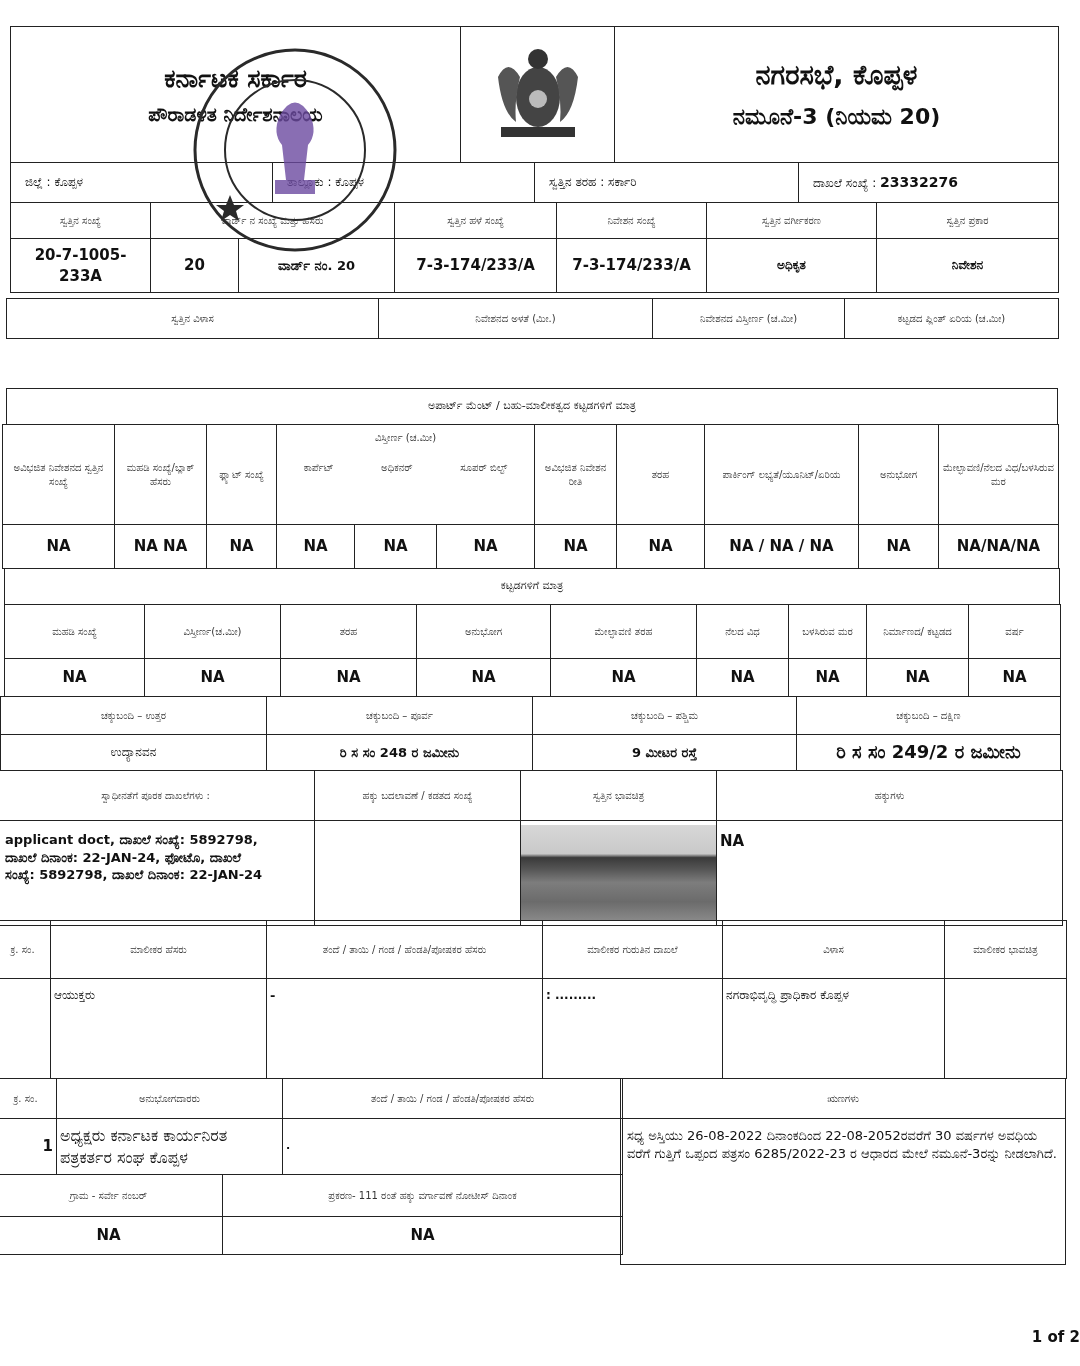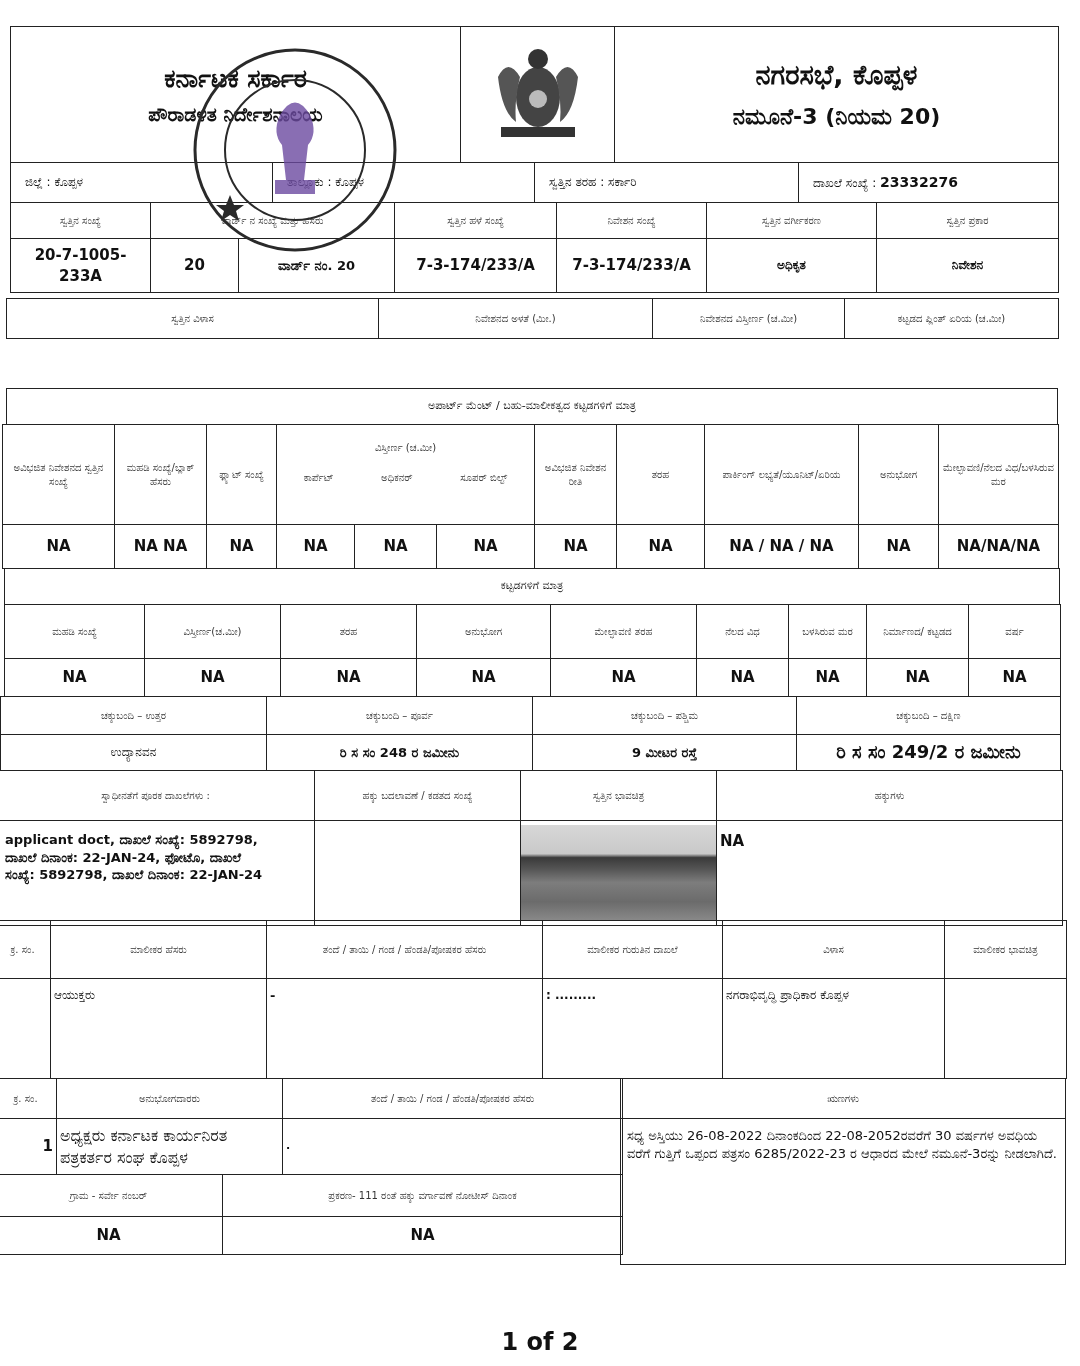--- a/index.html
+++ b/index.html
@@ -63,21 +63,21 @@
   #occ tr.v2 td { height: 38px; }
 
   #notes { left: 620px; top: 1078px; width: 446px; }
   #notes tr.h td { height: 40px; }
   #notes tr.v td { height: 146px; vertical-align: top; text-align: left; font-size: 13px; padding: 8px 6px; font-weight: 500; }
 
   .emblem { width: 110px; height: 110px; margin: 0 auto; }
   .photo { width: 196px; height: 96px; margin: 0 auto;
            background: linear-gradient(#d7d7d7 0%, #c9c9c9 30%, #3a3a3a 34%, #555 46%, #7d7d7d 60%, #6b6b6b 80%, #8a8a8a 100%); }
   .stamp { position: absolute; left: 190px; top: 45px; width: 210px; height: 210px; pointer-events: none; }
-  .footer { position: absolute; left: 0; width: 1080px; top: 1328px; text-align: center; font-size: 24px; font-weight: 700; }
+  .footer { position: absolute; left: 0; width: 1080px; top: 1328px; text-align: right; font-size: 15px; font-weight: 700; }
 </style>
 </head>
 <body>
 
 <div class="page">
 
   <table id="hdr">
     <colgroup>
         <col style="width:450px">
         <col style="width:154px">
@@ -192,21 +192,21 @@
         <col style="width:88px">
         <col style="width:154px">
       <col style="width:80px">
         <col style="width:120px">
     </colgroup>
     <tbody>
         <tr class="h">
       <td class="hdr">ಅವಿಭಜಿತ ನಿವೇಶನದ ಸ್ವತ್ತಿನ ಸಂಖ್ಯೆ</td>
       <td class="hdr">ಮಹಡಿ ಸಂಖ್ಯೆ/ಬ್ಲಾಕ್ ಹೆಸರು</td>
       <td class="hdr">ಫ್ಲ್ಯಾಟ್ ಸಂಖ್ಯೆ</td>
-      <td class="hdr" colspan="3" style="vertical-align:top;padding-top:16px">
+      <td class="hdr" colspan="3" style="vertical-align:top;padding-top:6px">
         <div>ವಿಸ್ತೀರ್ಣ (ಚ.ಮೀ)</div>
         <div style="display:flex;justify-content:space-around;margin-top:16px">
           <span>ಕಾರ್ಪೆಟ್</span>
           <span>ಅಧಿಕನರ್</span>
           <span>ಸೂಪರ್ ಬಿಲ್ಟ್</span>
         </div>
       </td>
       <td class="hdr">ಅವಿಭಜಿತ ನಿವೇಶನ ರೀತಿ</td>
       <td class="hdr">ತರಹ</td>
       <td class="hdr">ಪಾರ್ಕಿಂಗ್ ಲಭ್ಯತೆ/ಯೂನಿಟ್/ಏರಿಯ</td>

